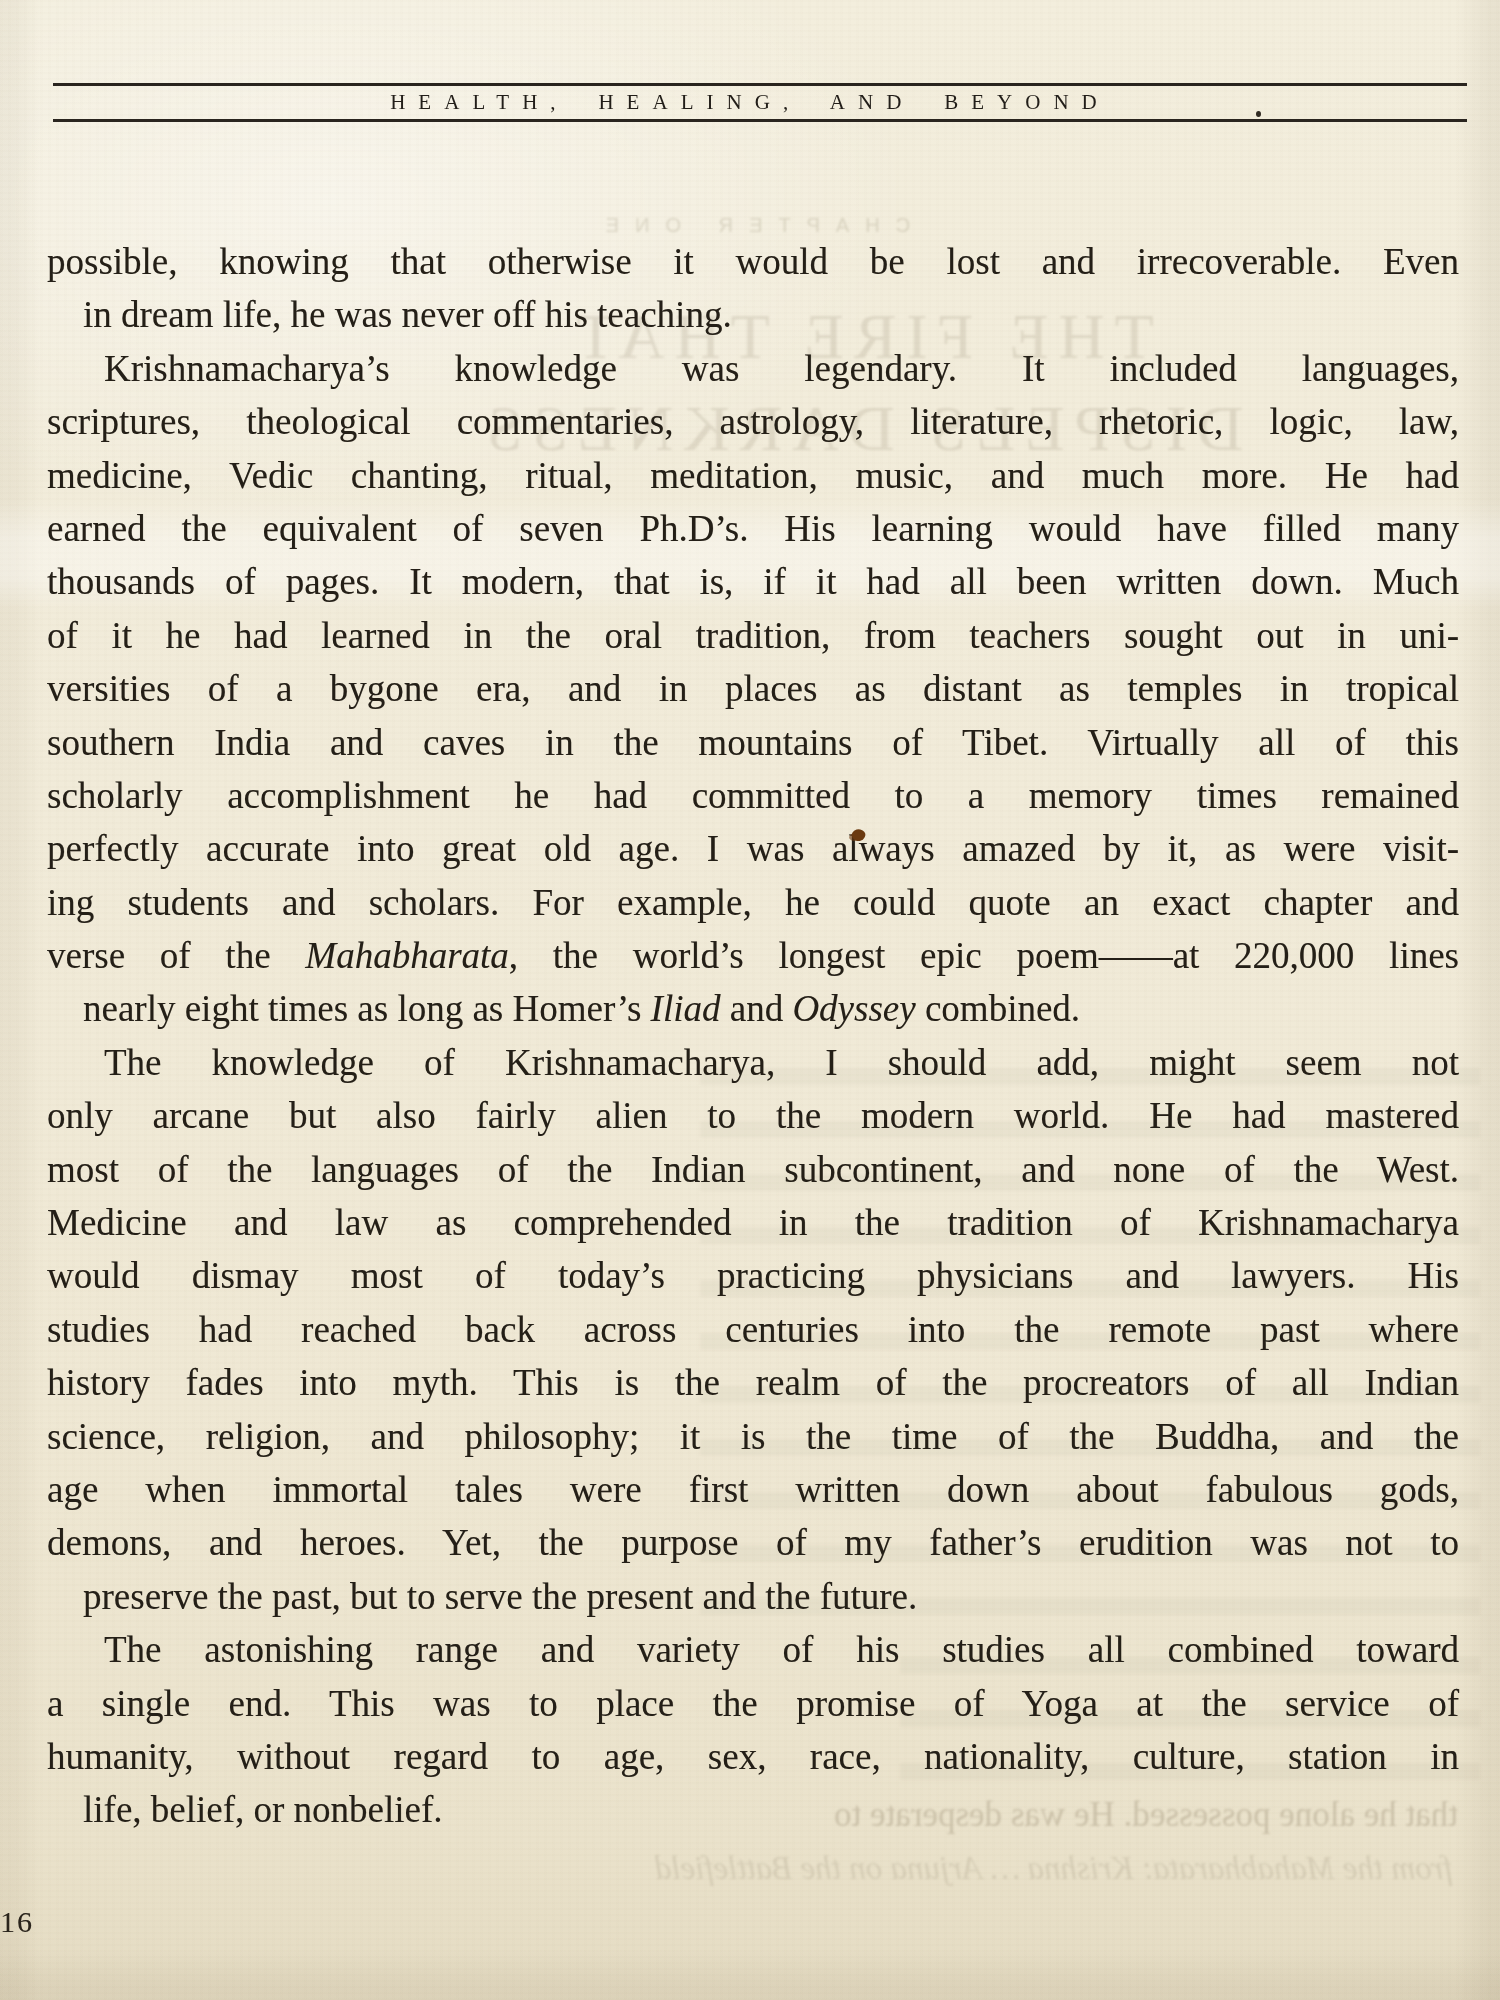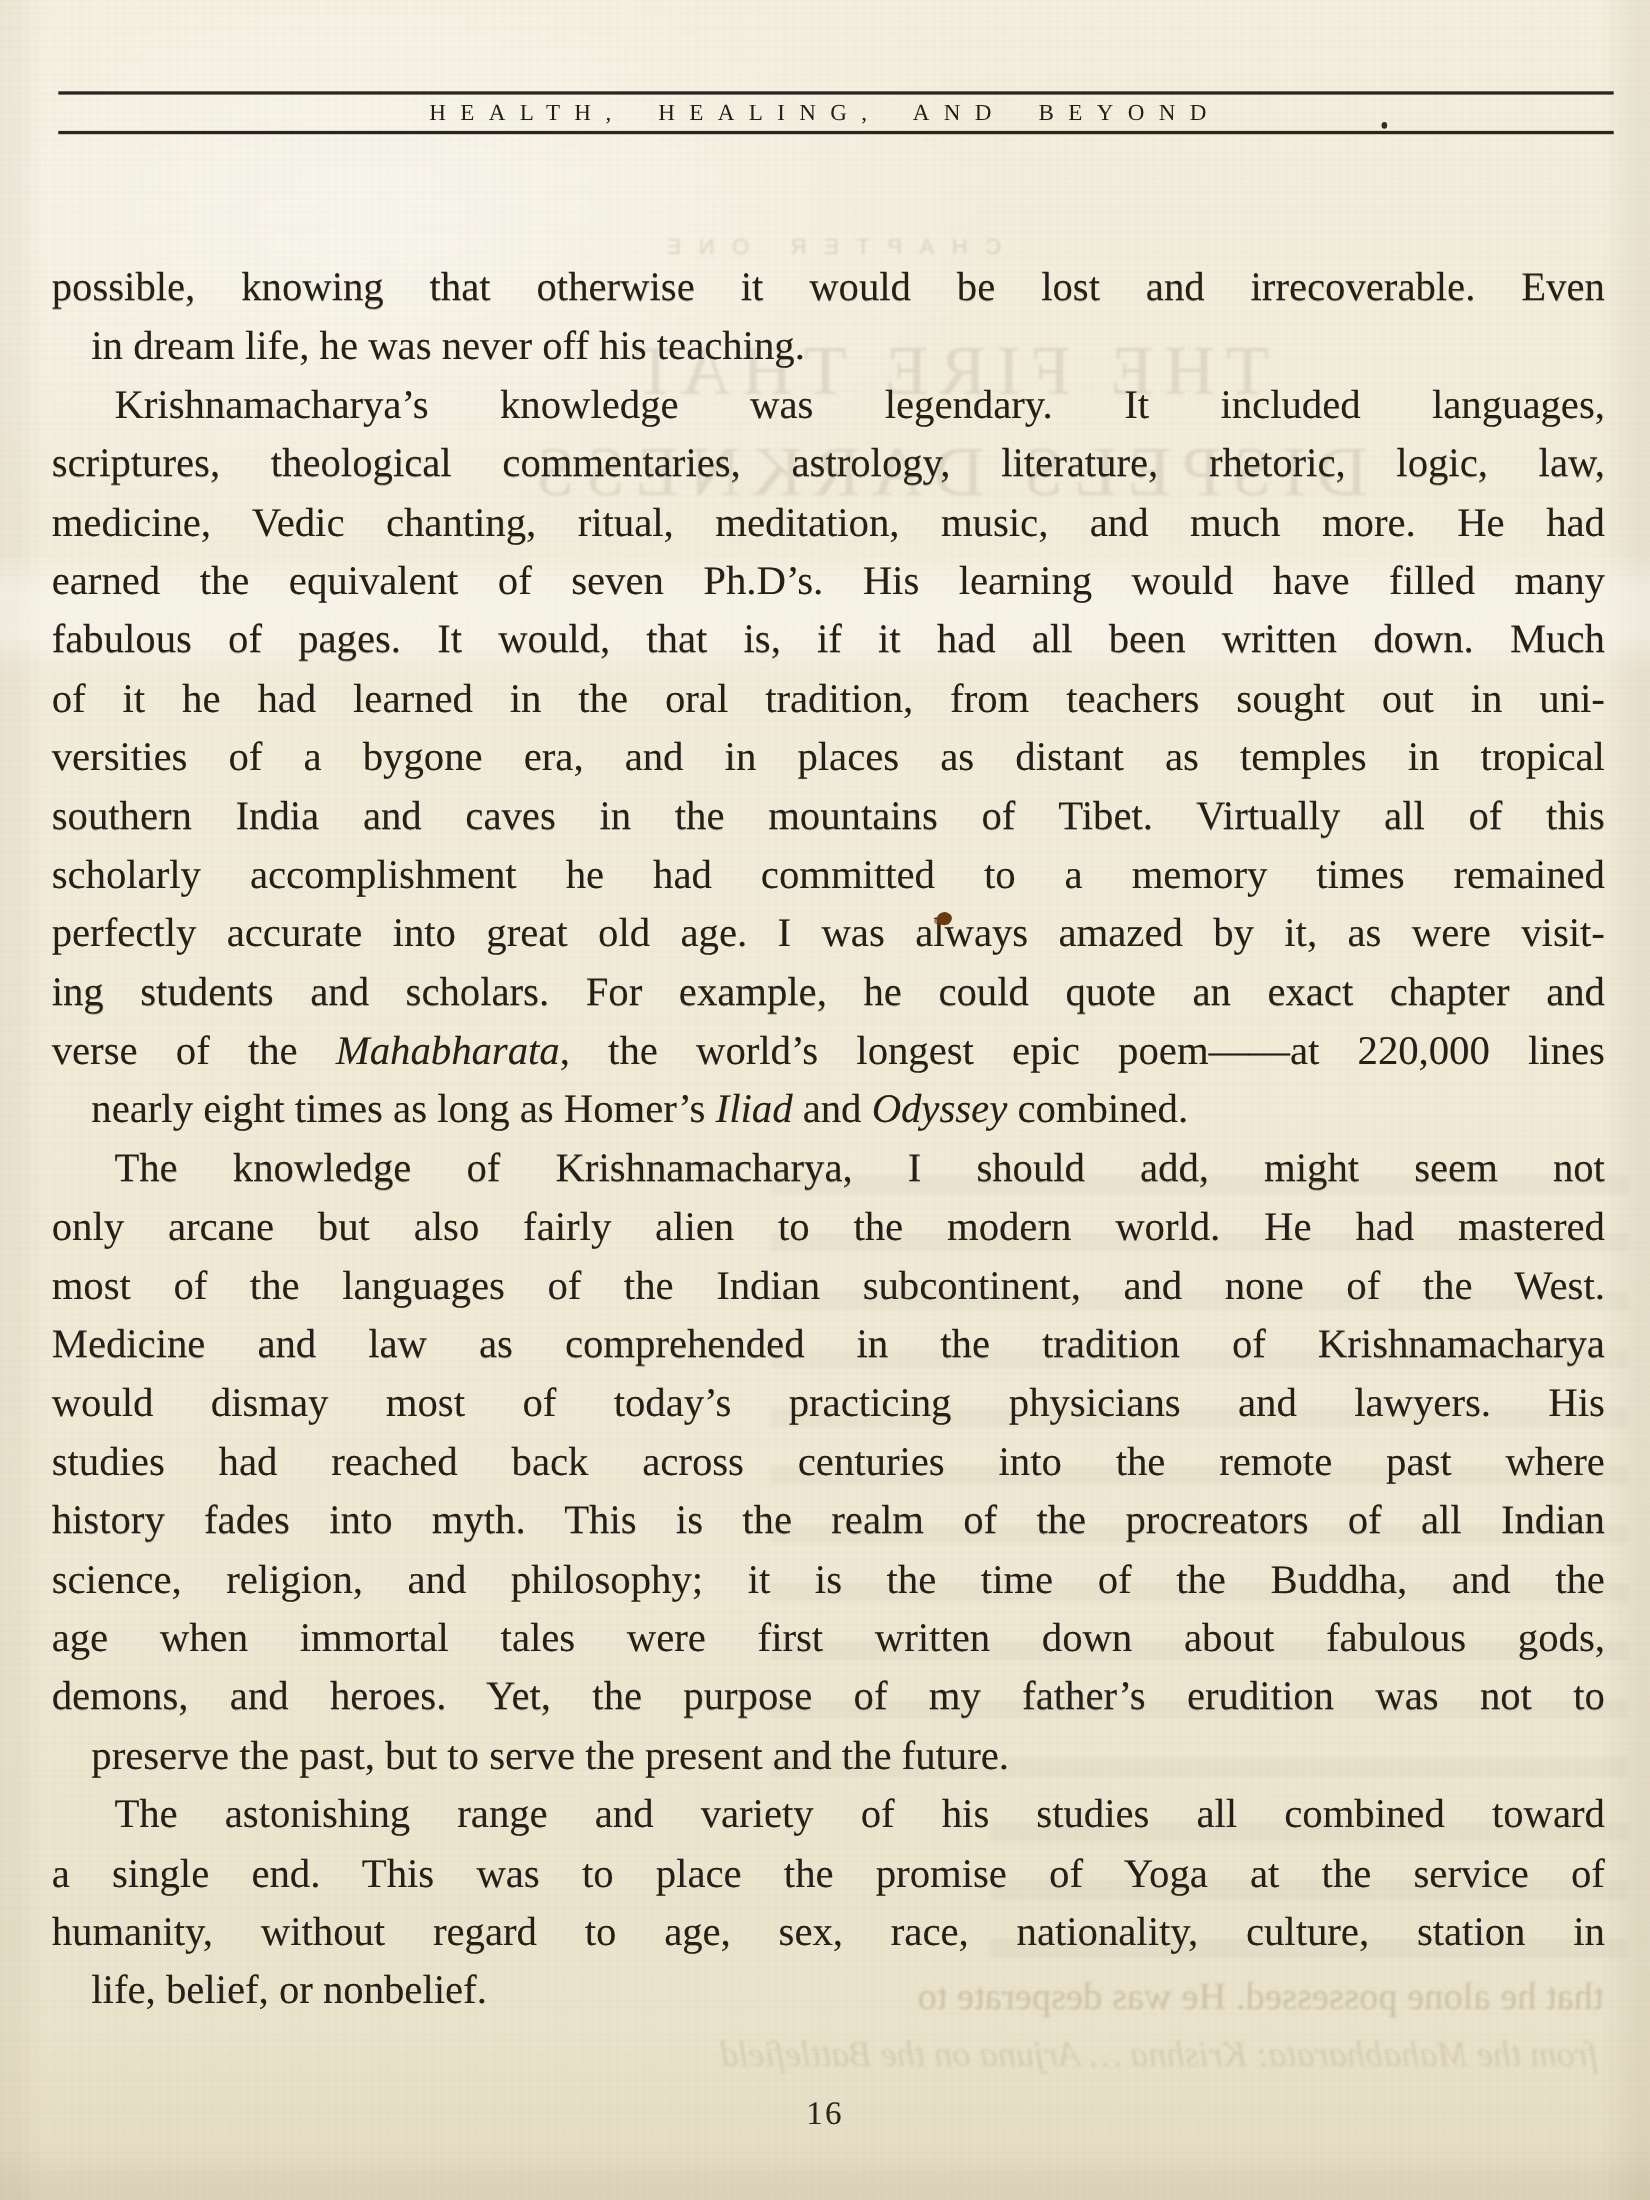--- a/index.html
+++ b/index.html
@@ -55,21 +55,21 @@
     text-align-last:justify;
     white-space:normal;
     text-shadow:0.25px 0.3px 0 rgba(36,31,23,0.35);
   }
   .line.last { text-align-last:left;margin-left:36px; }
   .line.indent { text-indent:57px; }
   .line em { }
   
   .page-number {
     position:absolute; left:0; top:1905px; width:1500px;
-    text-align:center; font-size:30px; letter-spacing:2px; color:#2a241c;
+    text-align:left; font-size:30px; letter-spacing:2px; color:#2a241c;
     text-shadow:0.25px 0.3px 0 rgba(36,31,23,0.3);
   }
   
   .ghost {
     position:absolute; pointer-events:none;
     transform:scaleX(-1);
     color:rgba(122,110,82,0.22);
     filter:blur(1.2px);
     white-space:nowrap;
   }
@@ -130,21 +130,21 @@
   <div class="rule rule-bottom"></div>
   <div class="ink-dot"></div>
 
   <div class="text-block">
       <div class="line"><span>possible, knowing that otherwise it would be lost and irrecoverable. Even</span></div>
       <div class="line last"><span>in dream life, he was never off his teaching.</span></div>
       <div class="line indent"><span>Krishnamacharya’s knowledge was legendary. It included languages,</span></div>
       <div class="line"><span>scriptures, theological commentaries, astrology, literature, rhetoric, logic, law,</span></div>
       <div class="line"><span>medicine, Vedic chanting, ritual, meditation, music, and much more. He had</span></div>
       <div class="line"><span>earned the equivalent of seven Ph.D’s. His learning would have filled many</span></div>
-      <div class="line"><span>fabulous of pages. It would, that is, if it had all been written down. Much</span></div>
+      <div class="line"><span>thousands of pages. It modern, that is, if it had all been written down. Much</span></div>
       <div class="line"><span>of it he had learned in the oral tradition, from teachers sought out in uni-</span></div>
       <div class="line"><span>versities of a bygone era, and in places as distant as temples in tropical</span></div>
       <div class="line"><span>southern India and caves in the mountains of Tibet. Virtually all of this</span></div>
       <div class="line"><span>scholarly accomplishment he had committed to a memory times remained</span></div>
       <div class="line"><span>perfectly accurate into great old age. I was always amazed by it, as were visit-</span></div>
       <div class="line"><span>ing students and scholars. For example, he could quote an exact chapter and</span></div>
       <div class="line"><span>verse of the </span><em>Mahabharata</em><span>, the world’s longest epic poem——at 220,000 lines</span></div>
       <div class="line last"><span>nearly eight times as long as Homer’s </span><em>Iliad</em><span> and </span><em>Odyssey</em><span> combined.</span></div>
       <div class="line indent"><span>The knowledge of Krishnamacharya, I should add, might seem not</span></div>
       <div class="line"><span>only arcane but also fairly alien to the modern world. He had mastered</span></div>

